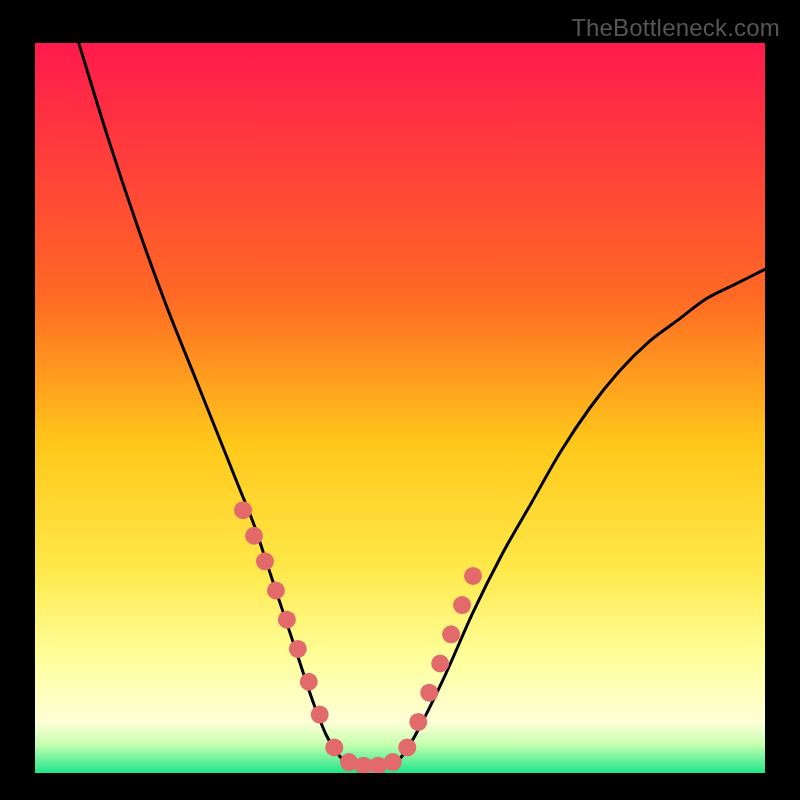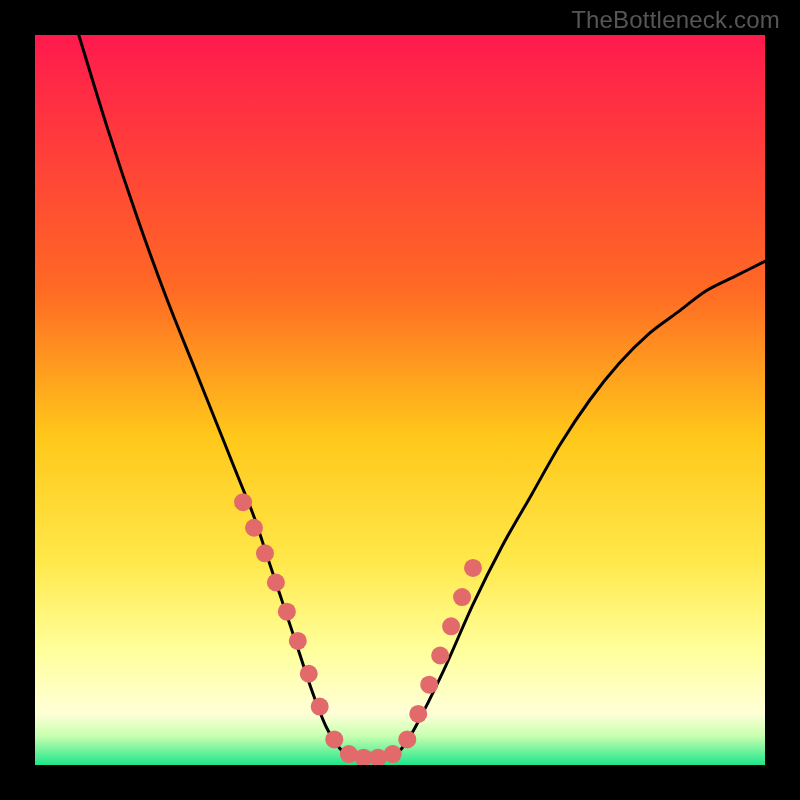--- a/index.html
+++ b/index.html
@@ -7,20 +7,21 @@
     padding: 0;
     width: 800px;
     height: 800px;
     background: #000000;
     overflow: hidden;
   }
   .chart-container {
     position: relative;
     width: 800px;
     height: 760px;
+    margin-top: 8px;
   }
   .watermark {
     position: absolute;
     top: 6px;
     right: 20px;
     font-family: Arial, Helvetica, sans-serif;
     font-size: 24px;
     font-weight: 500;
     color: #565656;
     z-index: 10;

